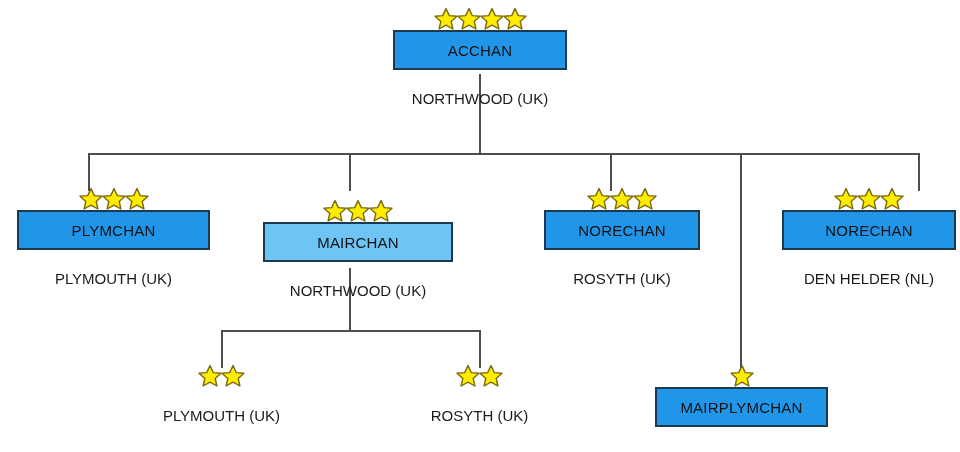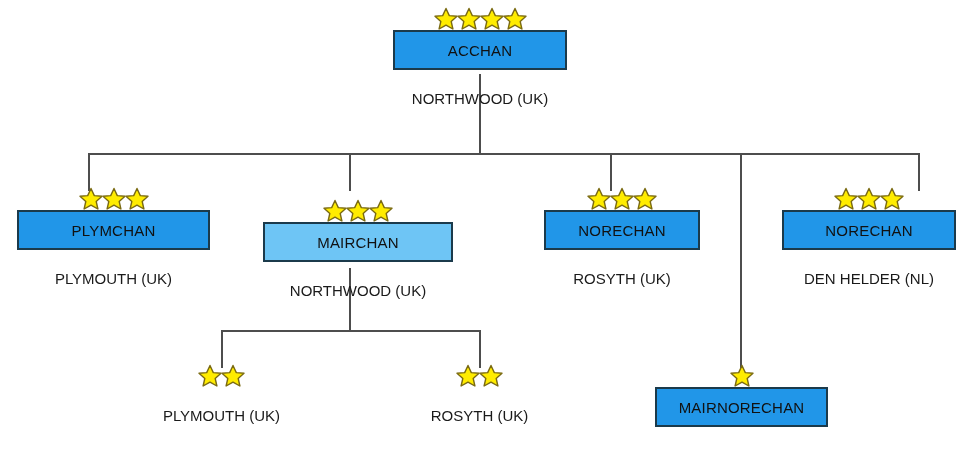--- a/index.html
+++ b/index.html
@@ -211,17 +211,17 @@
     <div class="node-loc">ROSYTH (UK)</div>
   </div>
 
   <div class="node" style="left:655px; top:387px; width:173px;">
     <div class="node-stars">
         <svg viewBox="0 0 24 23" class="star">
           <polygon points="12,1.5 15.3,8.6 23,9.3 17.2,14.5 18.9,22 12,18.1 5.1,22 6.8,14.5 1,9.3 8.7,8.6" fill="#ffec00" stroke="#7a6a12" stroke-width="1.4" stroke-linejoin="round"></polygon>
         </svg>
       </div>
     <div class="node-box">
-      <span>MAIRNORECHAN</span>
+      <span>MAIRPLYMCHAN</span>
     </div>
   </div>
 
 </div>
 
 </body></html>

